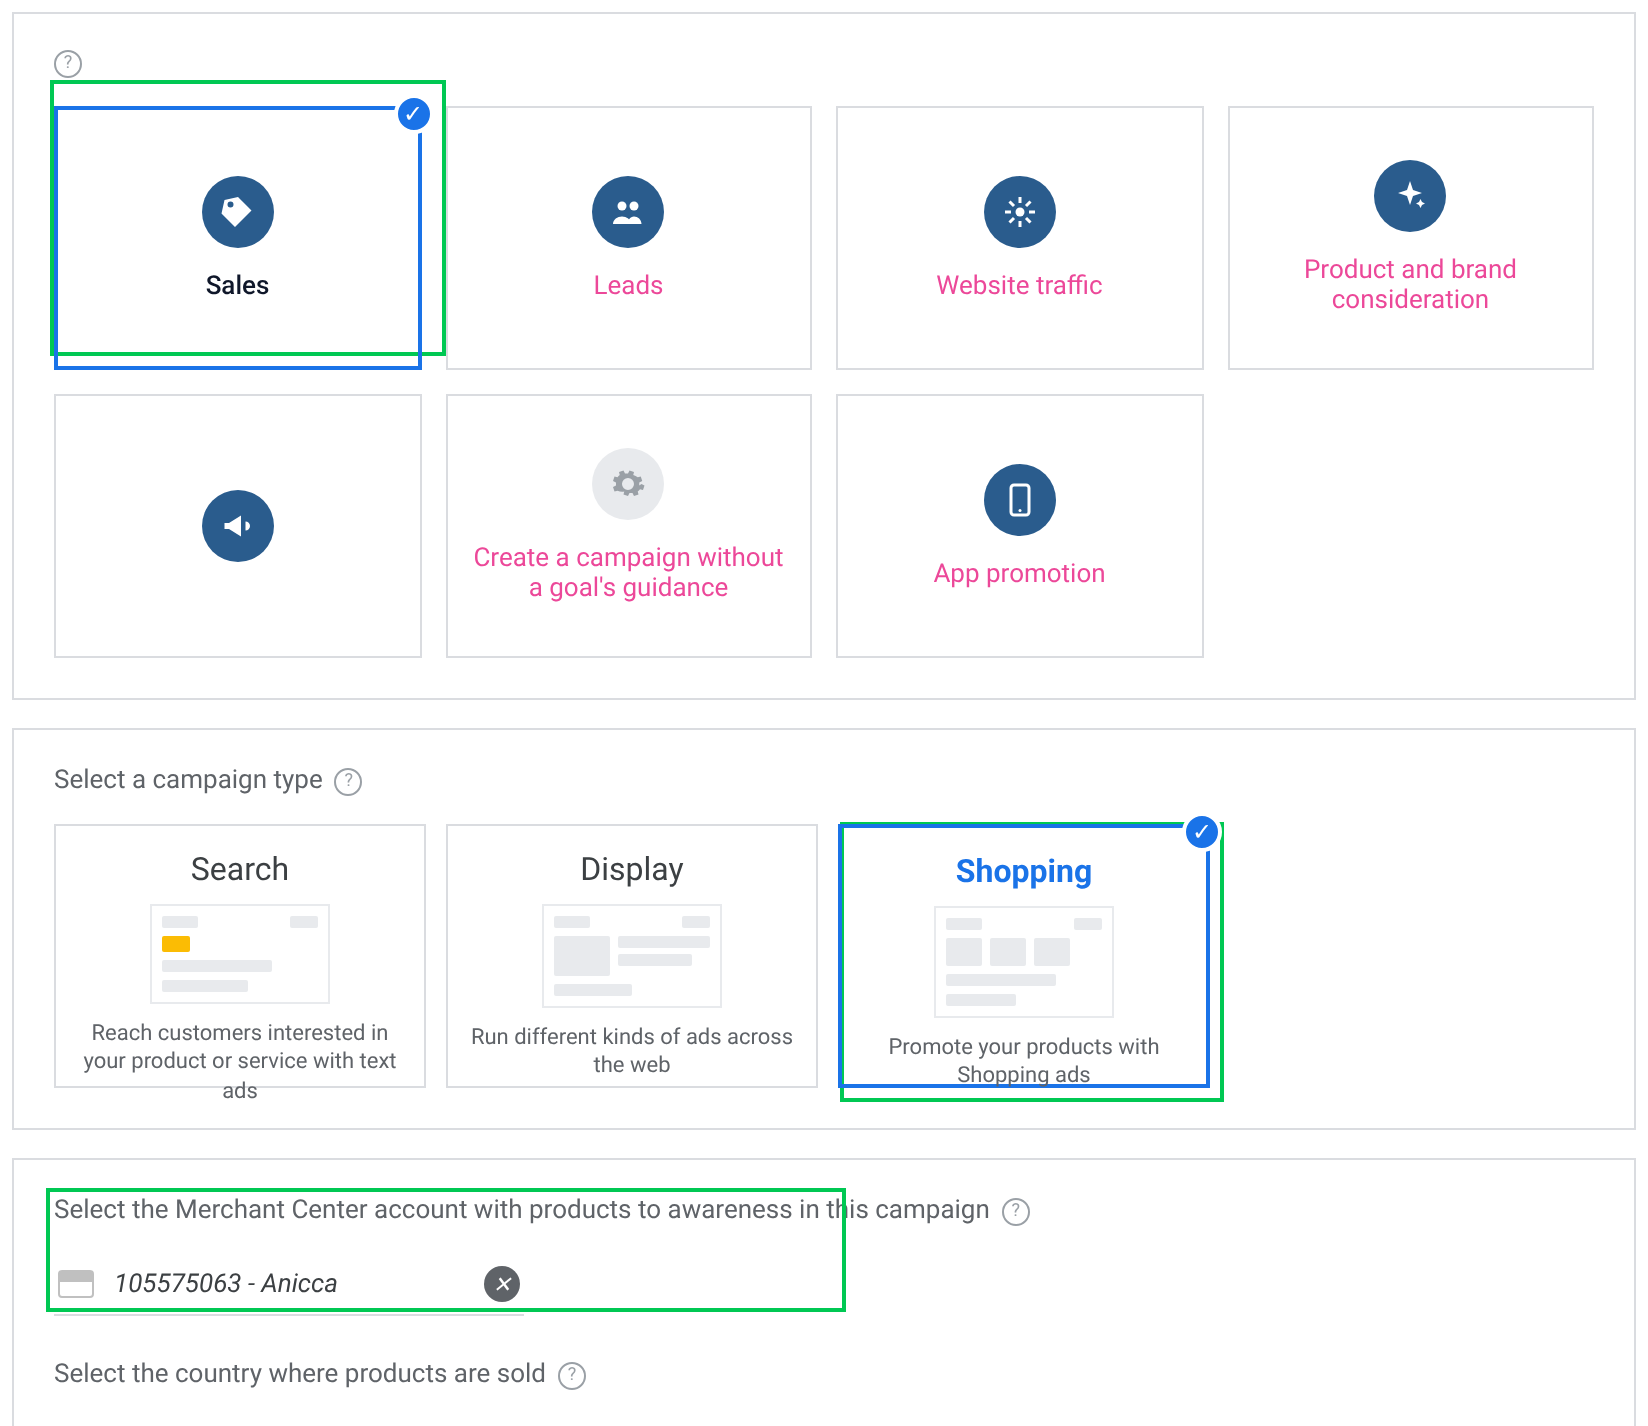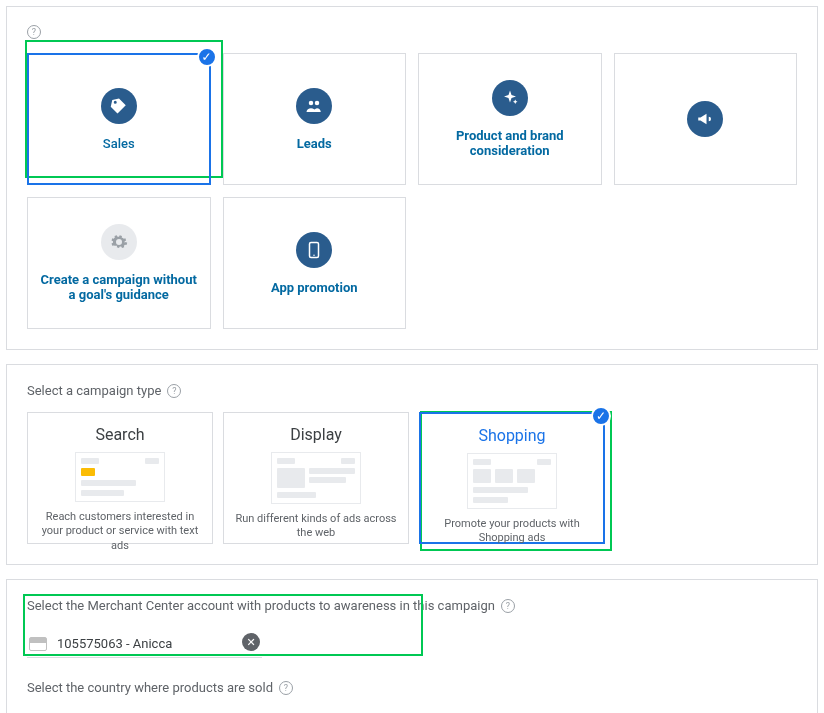--- a/index.html
+++ b/index.html
@@ -5,35 +5,35 @@
 * { box-sizing: border-box; margin: 0; padding: 0; }
 body { font-family: Roboto, Arial, sans-serif; font-size: 13px; color: #5f6368; background: #fff; padding: 6px; width: 824px; }
 .panel { border: 1px solid #dadce0; margin-bottom: 14px; padding: 18px 20px 20px 20px; background: #fff; position: relative; }
 .section-label { font-size: 13px; color: #5f6368; margin-bottom: 14px; display: flex; align-items: center; gap: 6px; }
 .help-icon { width: 14px; height: 14px; border: 1px solid #9aa0a6; border-radius: 50%; display: inline-flex; align-items: center; justify-content: center; font-size: 9px; color: #9aa0a6; }
 .goals-grid { display: grid; grid-template-columns: repeat(4, 1fr); gap: 12px; }
 .goal-card { border: 1px solid #dadce0; height: 132px; display: flex; flex-direction: column; align-items: center; justify-content: center; gap: 12px; position: relative; cursor: pointer; }
 .goal-card.selected { border: 2px solid #1a73e8; }
 .goal-card .icon-circle { width: 36px; height: 36px; border-radius: 50%; background: #2a5c8d; display: flex; align-items: center; justify-content: center; color: #fff; }
 .goal-card.blank .icon-circle { background: #e8eaed; color: #9aa0a6; }
-.goal-label { font-size: 13px; color: #0369a1; text-align: center; padding: 0 10px; font-weight: bold; }
-.goal-card.selected .goal-label { color: #0369a1; font-weight: 500; }
+.goal-label { font-size: 13px; color: #ec4899; text-align: center; padding: 0 10px; }
+.goal-card.selected .goal-label { color: #0f172a; font-weight: 500; }
 .check-badge { position: absolute; top: -8px; right: -8px; width: 20px; height: 20px; background: #1a73e8; border-radius: 50%; display: flex; align-items: center; justify-content: center; color: #fff; font-size: 12px; border: 2px solid #fff; }
 .highlight-box { position: absolute; border: 2px solid #00c853; pointer-events: none; }
 .highlight-goals { top: 33px; left: 18px; width: 198px; height: 138px; }
 .types-grid { display: grid; grid-template-columns: repeat(3, 186px); gap: 10px; }
 .type-card { border: 1px solid #dadce0; padding: 12px 10px; display: flex; flex-direction: column; align-items: center; position: relative; cursor: pointer; height: 132px; }
 .type-card.selected { border: 2px solid #1a73e8; }
 .type-title { font-size: 16px; color: #3c4043; margin-bottom: 8px; }
-.type-card.selected .type-title { color: #1a73e8; font-weight: 400; }
+.type-card.selected .type-title { color: #1a73e8; font-weight: 700; }
 .type-preview { width: 90px; height: 56px; border: 1px solid #e8eaed; display: flex; flex-direction: column; padding: 5px; gap: 4px; margin-bottom: 8px; }
 .type-desc { font-size: 11px; color: #5f6368; text-align: center; line-height: 1.3; }
 .highlight-types { top: 46px; left: 413px; width: 192px; height: 140px; }
 .highlight-merchant { top: 14px; left: 16px; width: 400px; height: 62px; }
-.merchant-row { display: flex; align-items: flex-end; gap: 10px; border-bottom: 1px solid #dadce0; width: 235px; padding: 6px 2px; }
+.merchant-row { display: flex; align-items: center; gap: 10px; border-bottom: 1px solid #dadce0; width: 235px; padding: 6px 2px; font-style: italic; }
 .merchant-icon { width: 18px; height: 14px; border: 1px solid #c0c0c0; border-radius: 2px; background: linear-gradient(to bottom, #c0c0c0 0%, #c0c0c0 40%, #fff 40%, #fff 100%); }
 .merchant-text { flex: 1; font-size: 13px; color: #3c4043; }
 .clear-btn { width: 18px; height: 18px; border-radius: 50%; background: #5f6368; display: flex; align-items: center; justify-content: center; color: #fff; font-size: 11px; cursor: pointer; }
 .section-label.mt { margin-top: 22px; }
 .country-row { display: flex; align-items: center; gap: 12px; border-bottom: 1px solid #dadce0; padding: 6px 2px; }
 
 .pv-top { display: flex; justify-content: space-between; }
 .pv-bar { height: 6px; background: #e8eaed; border-radius: 1px; }
 .pv-yellow { background: #fbbc04; }
 .pv-row { display: flex; gap: 4px; }
@@ -63,20 +63,29 @@
       <div class="icon-circle">
         <svg width="18" height="18" viewBox="0 0 24 24" fill="currentColor">
             <circle cx="8" cy="8" r="3"></circle>
             <circle cx="16" cy="8" r="3"></circle>
             <path d="M2 20c0-3 3-5 6-5s6 2 6 5H2zm9 0c.5-2 2.5-5 5-5s5 2 5 5h-10z"></path>
           </svg>
       </div>
       <div class="goal-label">Leads</div>
     </div>
 
+    <div class="goal-card">
+      <div class="icon-circle">
+        <svg width="18" height="18" viewBox="0 0 24 24" fill="currentColor">
+            <path d="M12 2v4m0 12v4M2 12h4m12 0h4M5 5l3 3m8 8l3 3M19 5l-3 3M8 16l-3 3" stroke="currentColor" stroke-width="2" fill="none"></path>
+            <circle cx="12" cy="12" r="3"></circle>
+          </svg>
+      </div>
+      <div class="goal-label">Website traffic</div>
+    </div>
 
     <div class="goal-card">
       <div class="icon-circle">
         <svg width="18" height="18" viewBox="0 0 24 24" fill="currentColor">
             <path d="M12 2l2 6 6 2-6 2-2 6-2-6-6-2 6-2 2-6zm7 12l1 2 2 1-2 1-1 2-1-2-2-1 2-1 1-2z"></path>
           </svg>
       </div>
       <div class="goal-label">Product and brand consideration</div>
     </div>
 

